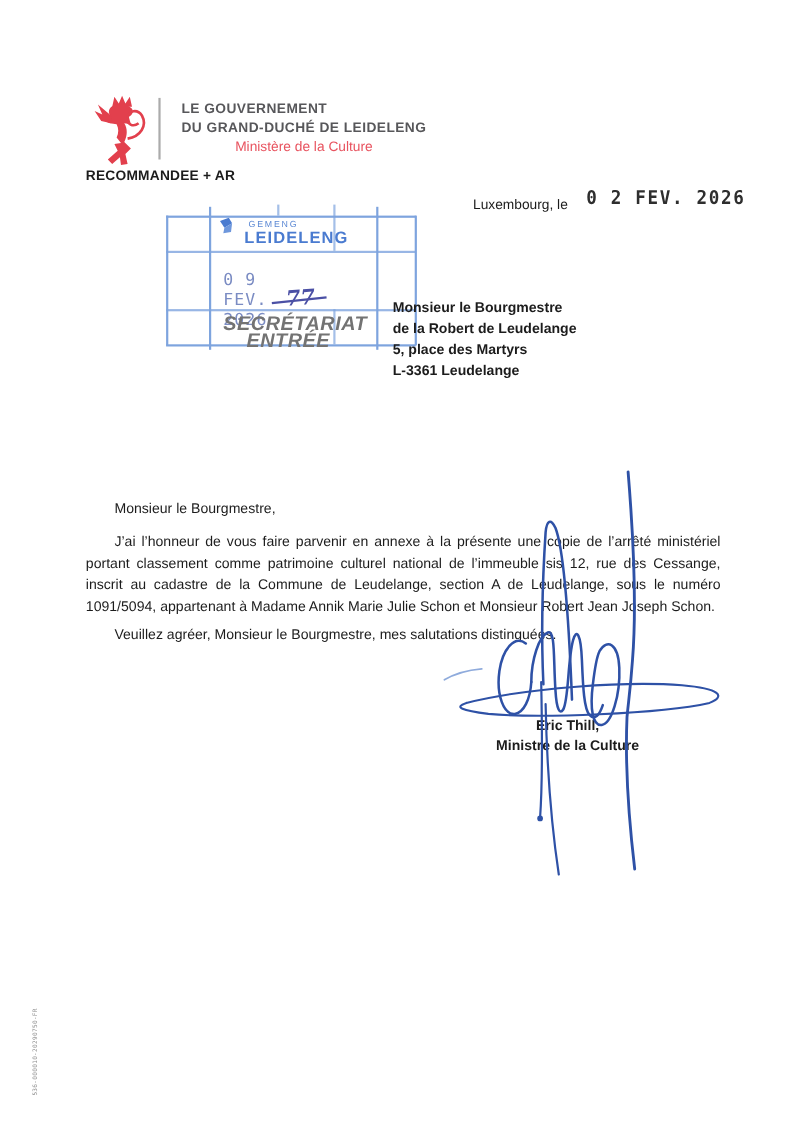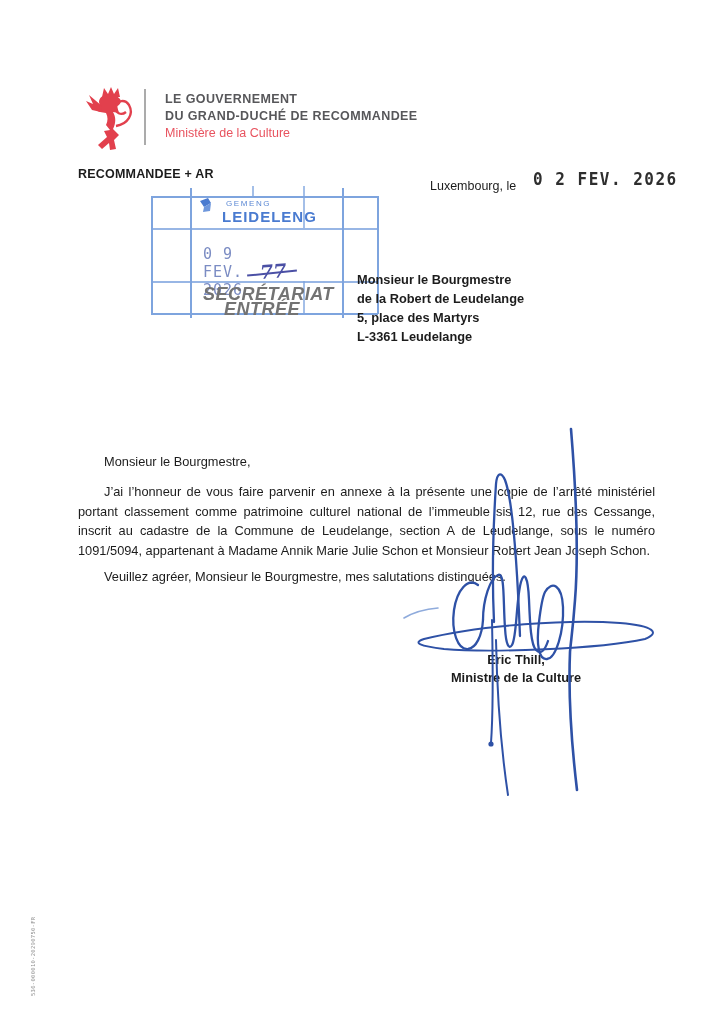--- a/index.html
+++ b/index.html
@@ -6,21 +6,21 @@
   .page{
     position:relative;width:724px;height:1024px;margin:0 auto;
     background:#ffffff;overflow:hidden;
     font-family:"Liberation Sans", sans-serif;
     color:var(--text,#1c1c1c);
   }
   .abs{position:absolute;}
 
   
   .hdr-line{font-size:12.5px;font-weight:700;letter-spacing:.4px;line-height:17px;color:var(--header-gray,#57575a);}
-  .hdr-ministry{font-size:12.5px;font-weight:400;line-height:17px;color:var(--ministry-red,#e8535f);}
+  .hdr-ministry{font-size:12.5px;font-weight:400;line-height:17px;color:var(--ministry-red,#e8535f);text-align:center;}
   .hdr-divider{width:1.5px;height:56px;background:#ababab;}
 
   
   .recommandee{font-size:12.5px;font-weight:700;letter-spacing:.2px;}
   .place-line{font-size:12.5px;}
   .date-stamp{
     font-family:"DejaVu Sans Mono",monospace;font-weight:700;
     font-size:16px;letter-spacing:1.5px;color:#2e2e2e;
     transform:scaleY(1.08);
   }
@@ -73,26 +73,26 @@
         L34 63 L32 54 L37 49 L31 43 C34 37 34 31 31 26 L37 27 L35 20
         C39 19 40 14 37 12 C33 8 26 8 21 10 Z"></path>
 
       <path class="lion-fill" d="M20 20 L7 9 L11 18 L4 15 L10 24 L19 26 Z"></path>
 
       <path class="lion-stroke" stroke-width="2.4" d="M34 40 C46 38 52 28 47 19 C43 13 35 14 34 21 C33 27 39 30 44 26"></path>
     </svg>
     <div class="hdr-divider abs" style="left:62px;top:3px;"></div>
     <div class="abs" style="left:83px;top:5px;white-space:nowrap;">
       <div class="hdr-line">LE GOUVERNEMENT</div>
-      <div class="hdr-line">DU GRAND-DUCHÉ DE RECOMMANDEE</div>
+      <div class="hdr-line">DU GRAND-DUCHÉ DE LEIDELENG</div>
       <div class="hdr-ministry">Ministère de la Culture</div>
     </div>
   </div>
 
-  <div class="recommandee abs" style="left:78px;top:167px;">RECOMMANDEE + AR</div>
+  <div class="recommandee abs" style="left:78px;top:153px;">RECOMMANDEE + AR</div>
   <div class="place-line abs" style="left:430px;top:179px;">Luxembourg, le</div>
   <div class="date-stamp abs" style="left:533px;top:170px;">0 2 FEV. 2026</div>
 
   <div class="abs" style="left:0;top:0;">
 
     <div class="grid-line" style="left:151px;top:196px;width:227px;height:1.5px;"></div>
     <div class="grid-line" style="left:151px;top:228px;width:227px;height:1.5px;opacity:.8;"></div>
     <div class="grid-line" style="left:151px;top:281px;width:227px;height:1.5px;opacity:.8;"></div>
     <div class="grid-line" style="left:151px;top:313px;width:227px;height:1.5px;"></div>
     <div class="grid-line" style="left:151px;top:196px;width:1.5px;height:118px;"></div>

